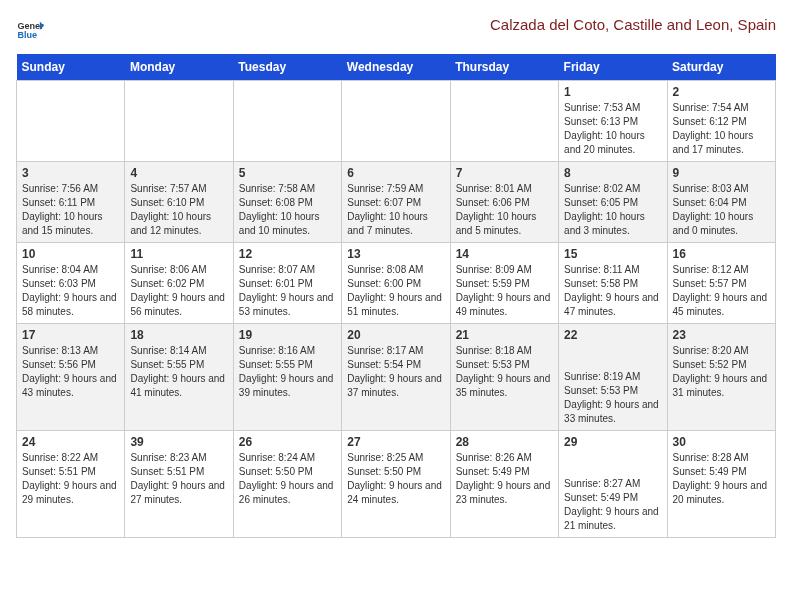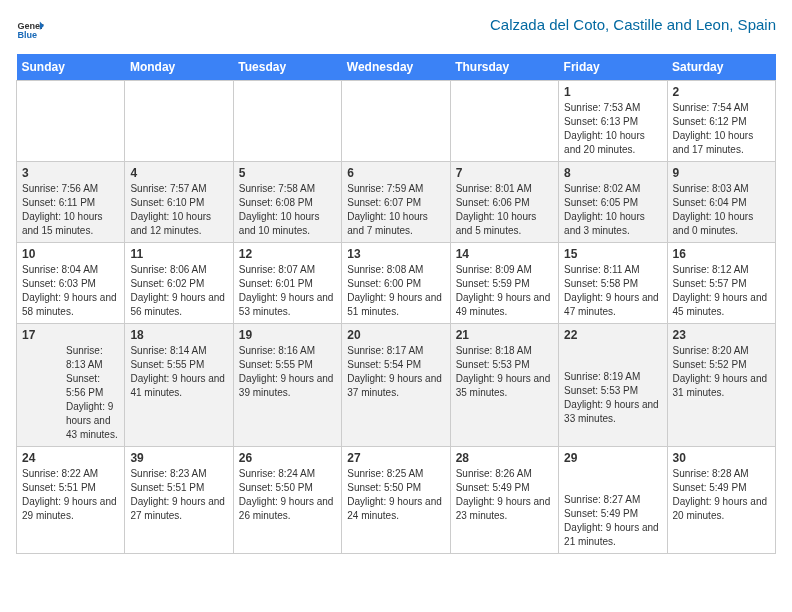--- a/index.html
+++ b/index.html
@@ -28,29 +28,29 @@
     .title-block {
       text-align: right;
     }
     .month-title {
       font-size: 32px;
       font-weight: normal;
       color: #333;
     }
     .location-title {
       font-size: 15px;
-      color: #0369a1;
+      color: #7f1d1d;
     }
     table {
       width: 100%;
       border-collapse: collapse;
       font-size: 10.5px;
     }
     thead tr th {
-      background-color: #3b82f6;
+      background-color: #1d4ed8;
       color: #fff;
       padding: 6px 5px;
       text-align: left;
       font-size: 12px;
       font-weight: bold;
     }
     tbody tr td {
       border: 1px solid #ccc;
       vertical-align: top;
       padding: 4px 5px;
@@ -208,21 +208,21 @@
         <td>
           <div class="day-num">16</div>
           <div class="day-info" style="white-space: pre-line;">Sunrise: 8:12 AM
 Sunset: 5:57 PM
 Daylight: 9 hours and 45 minutes.</div>
         </td>
       </tr>
       <tr>
         <td>
           <div class="day-num">17</div>
-          <div class="day-info" style="white-space: pre-line; margin-left: 44px;">Sunrise: 8:13 AM
+          <div class="day-info" style="white-space: pre-line;">Sunrise: 8:13 AM
 Sunset: 5:56 PM
 Daylight: 9 hours and 43 minutes.</div>
         </td>
         <td>
           <div class="day-num">18</div>
           <div class="day-info" style="white-space: pre-line;">Sunrise: 8:14 AM
 Sunset: 5:55 PM
 Daylight: 9 hours and 41 minutes.</div>
         </td>
         <td>

